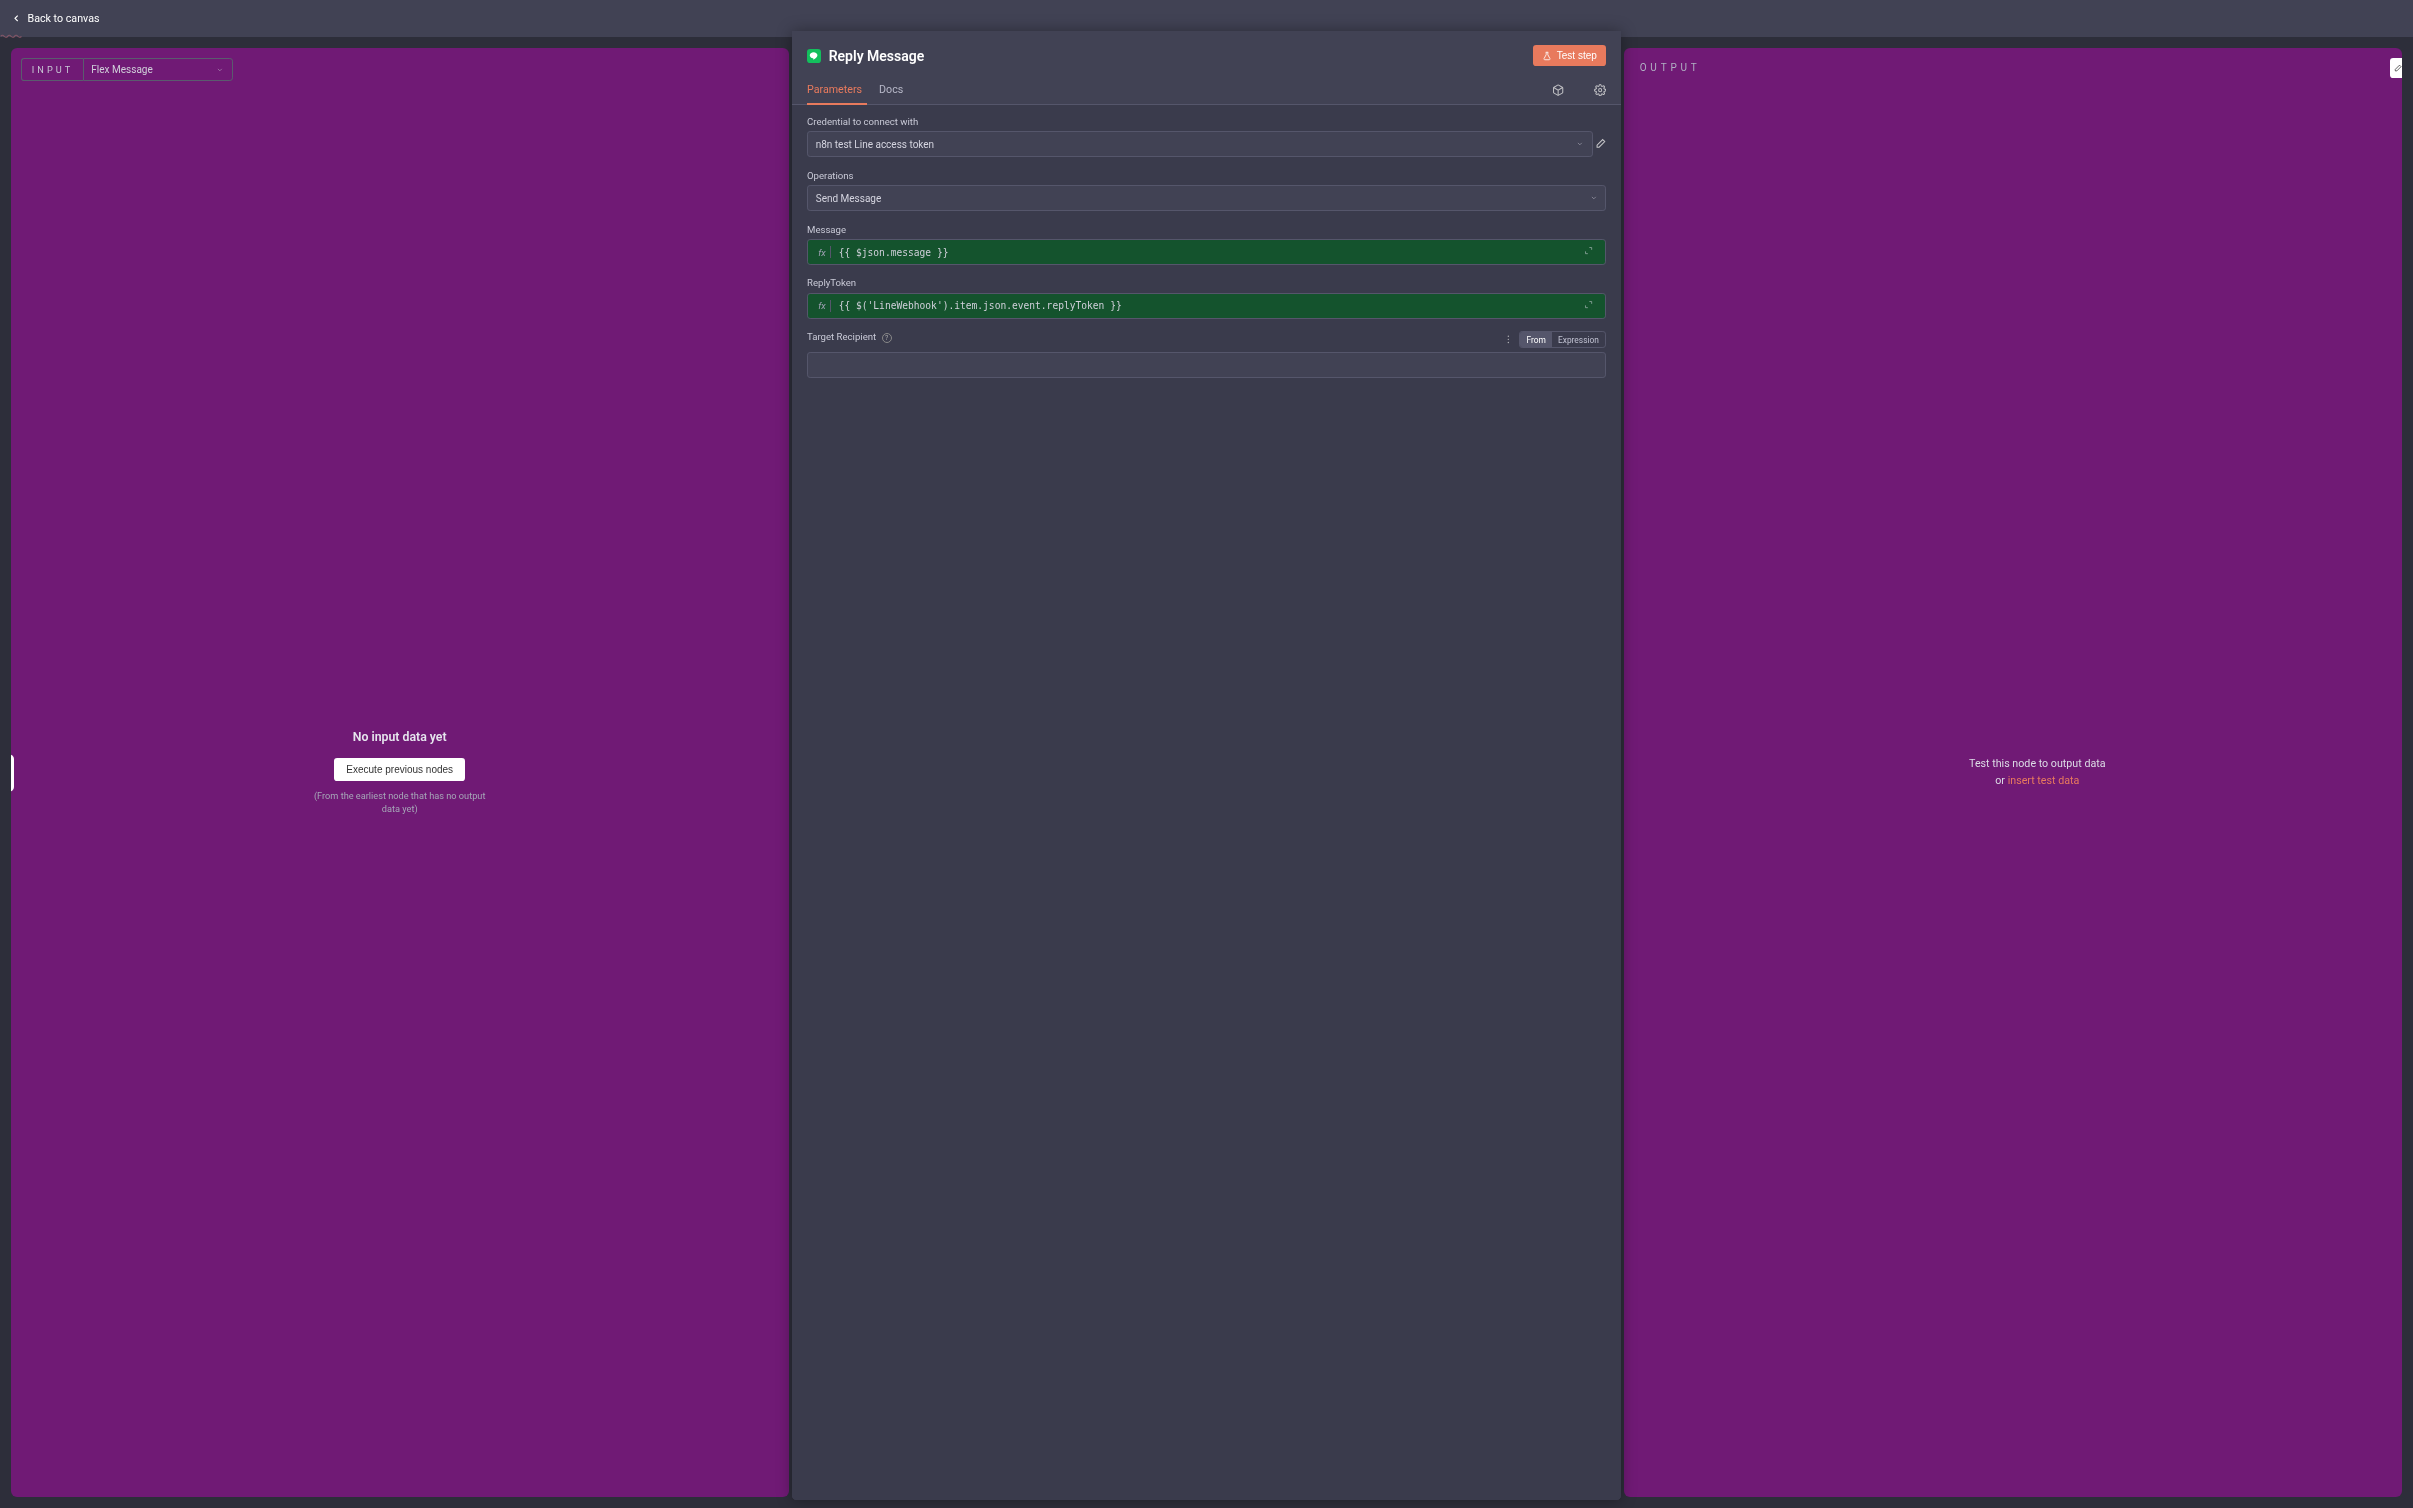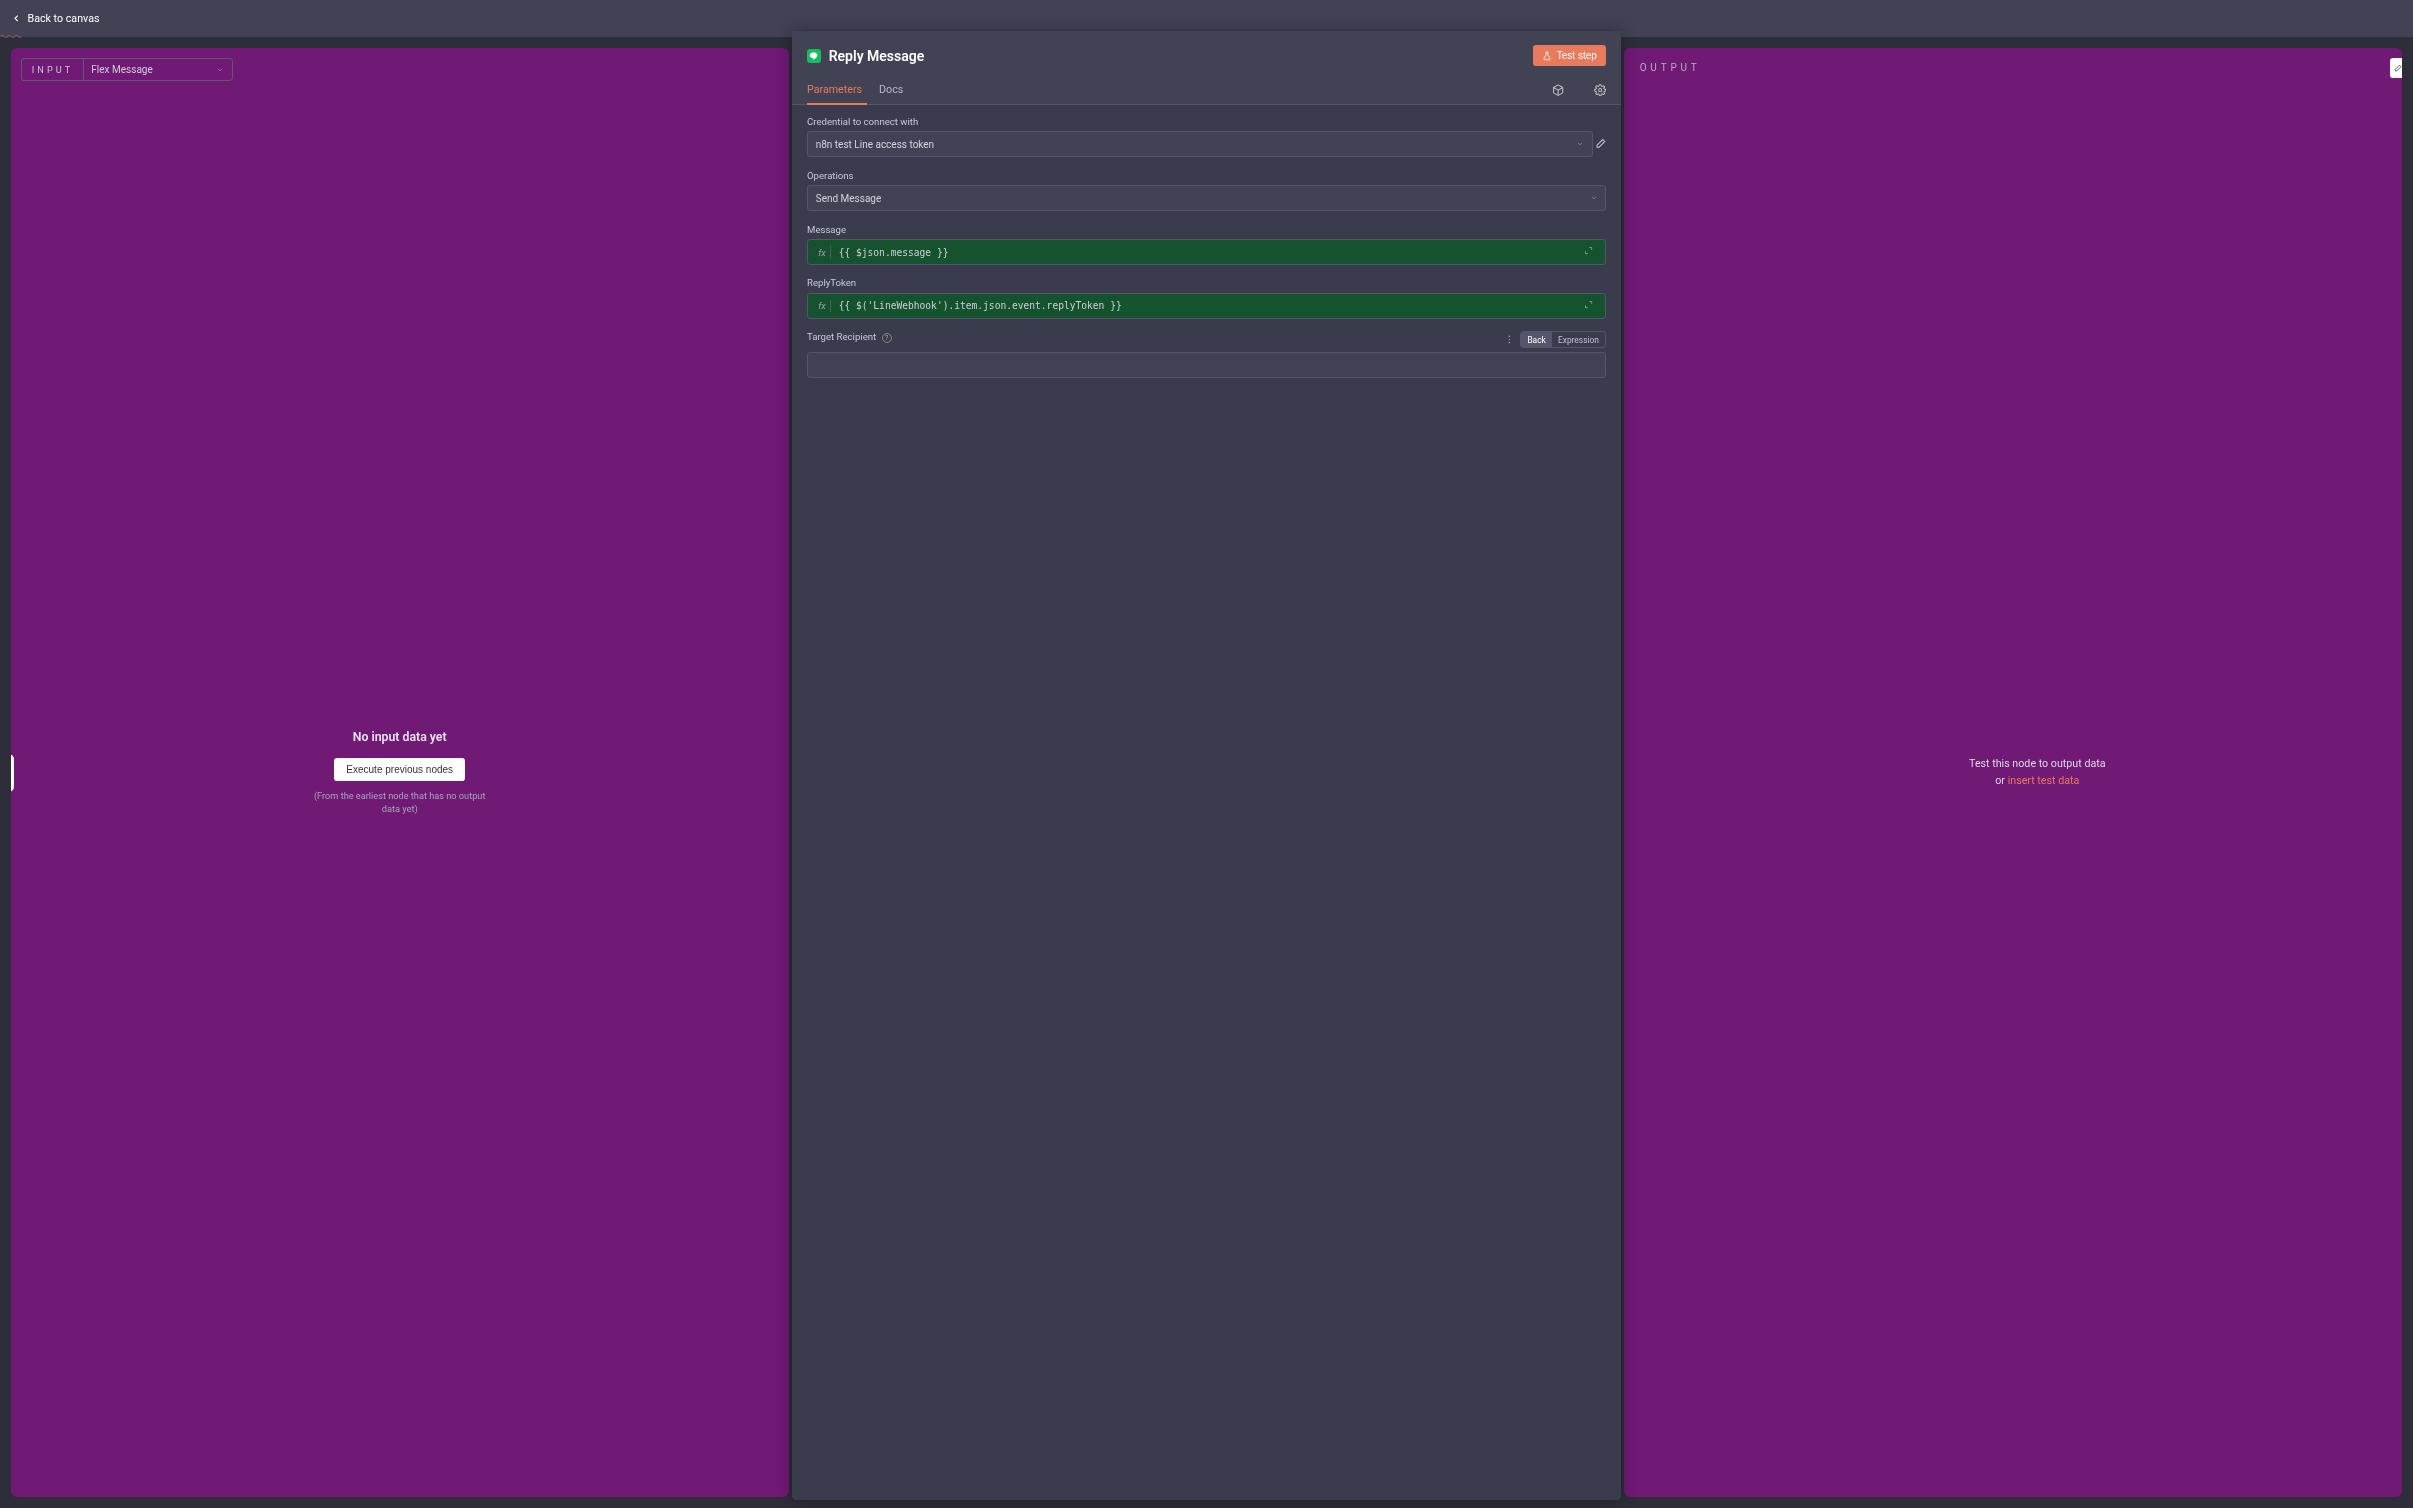--- a/index.html
+++ b/index.html
@@ -363,21 +363,21 @@
             <span>Target Recipient</span>
             <span class="help">?</span>
           </label>
           <div class="mini-actions">
             <svg class="dots" viewBox="0 0 24 24" fill="currentColor">
                 <circle cx="12" cy="5" r="1.6"></circle>
                 <circle cx="12" cy="12" r="1.6"></circle>
                 <circle cx="12" cy="19" r="1.6"></circle>
               </svg>
             <div class="toggle">
-              <span class="on">Back</span>
+              <span class="on">From</span>
               <span>Expression</span>
             </div>
           </div>
         </div>
         <div class="txt">
           <span></span>
         </div>
       </div>
 
     </div>

